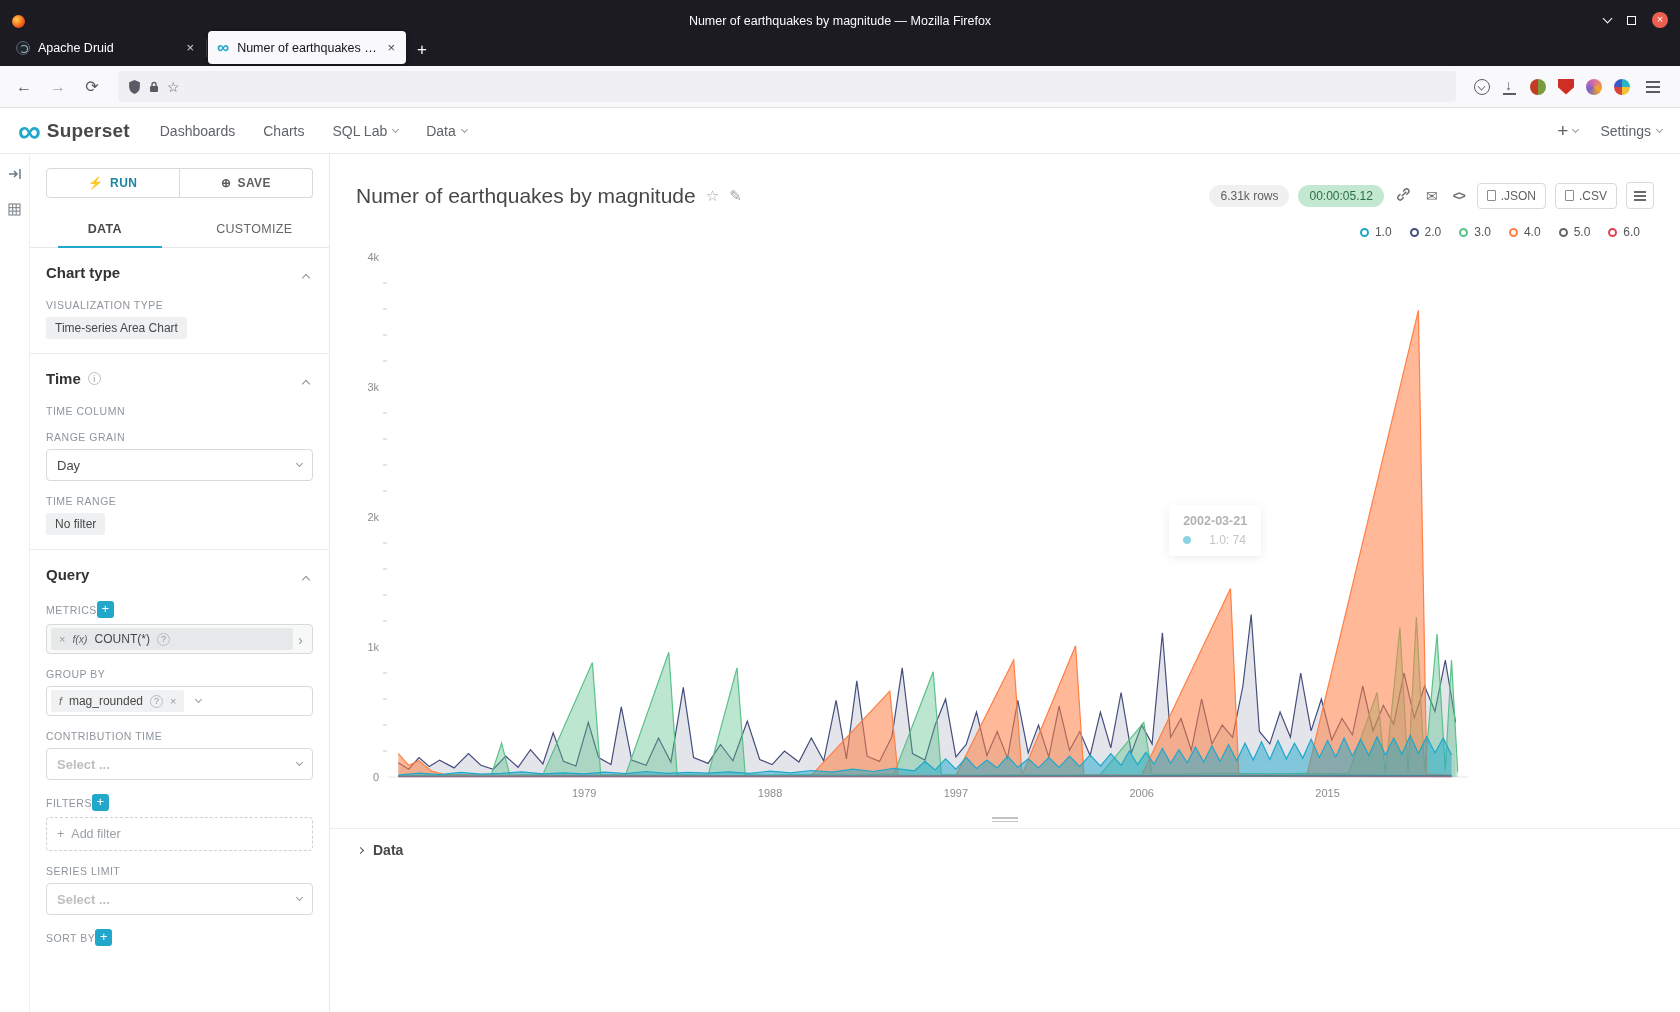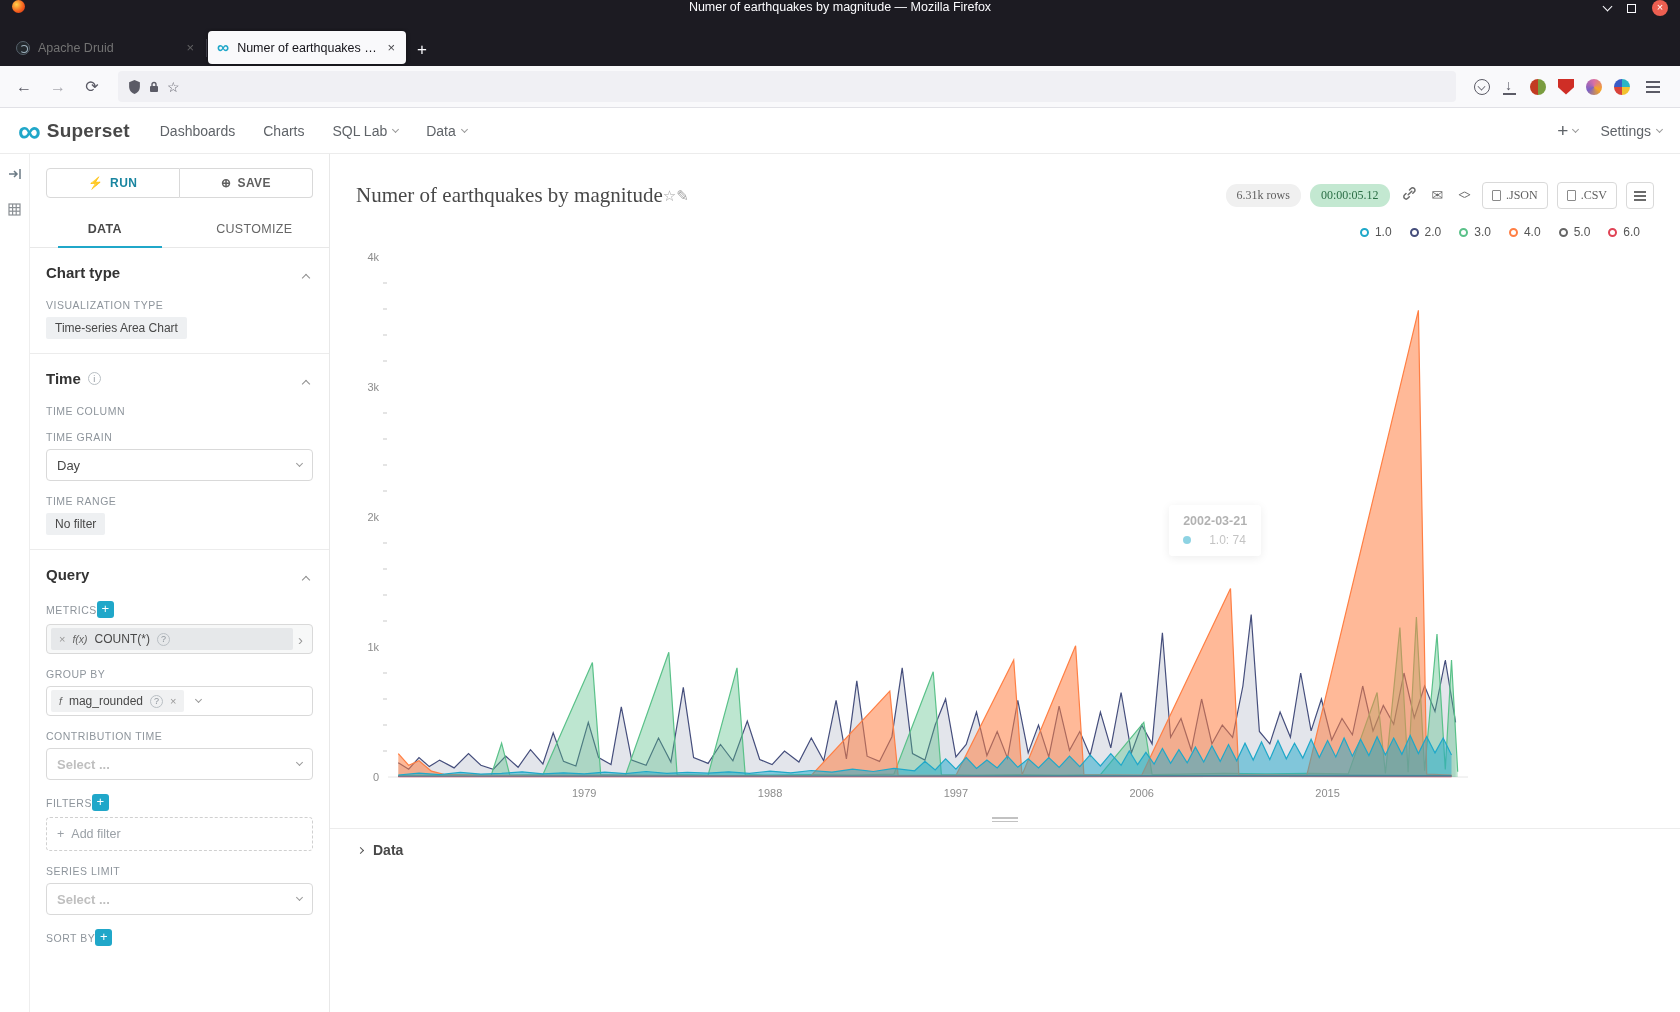--- a/index.html
+++ b/index.html
@@ -1,33 +1,33 @@
 <!DOCTYPE html>
 <html><head>
 <meta charset="utf-8">
 <style>
   * { box-sizing: border-box; margin: 0; padding: 0; }
   body { font-family: "Liberation Sans", sans-serif; background:#555; }
   .screen { width:1680px; height:1012px; display:flex; flex-direction:column; background:#fff; overflow:hidden; position:relative; }
 
   
-  .titlebar { height:28px; background:#1c1b22; color:#fbfbfe; display:flex; align-items:flex-start; position:relative; flex:0 0 auto; }
+  .titlebar { height:28px; background:#1c1b22; color:#fbfbfe; display:flex; align-items:flex-end; position:relative; flex:0 0 auto; }
   .tb-app-icon { width:13px; height:13px; border-radius:50%; background:radial-gradient(circle at 35% 35%, #ffd24a, #f35b1c 60%, #c1301c); margin-left:12px; }
   .tb-title { position:absolute; left:0; right:0; text-align:center; font-size:12.5px; pointer-events:none; }
   .tb-controls { margin-left:auto; display:flex; align-items:center; gap:16px; padding-right:12px; z-index:2; }
   .chev { display:inline-block; width:7px; height:7px; border-right:1.5px solid currentColor; border-bottom:1.5px solid currentColor; transform:rotate(45deg); }
   .chev.up { transform:rotate(-135deg); }
   .chev.right { transform:rotate(-45deg); }
   .tb-min { color:#fbfbfe; margin-top:-3px; }
   .tb-max { width:9px; height:9px; border:1.5px solid #fbfbfe; }
   .tb-close { width:16px; height:16px; border-radius:50%; background:#ec5f51; color:#fff; font-size:11px; line-height:15px; text-align:center; }
 
   
   .tabbar { height:38px; background:#1c1b22; display:flex; align-items:flex-end; padding:0 6px; flex:0 0 auto; }
-  .tab { width:198px; height:33px; margin:0 1px 2px 1px; border-radius:4px; display:flex; align-items:center; gap:8px; padding:0 9px; font-size:12.5px; color:#737373; }
+  .tab { width:198px; height:33px; margin:0 1px 2px 1px; border-radius:4px; display:flex; align-items:center; gap:8px; padding:0 9px; font-size:12.5px; color:#ffffff; }
   .tab.active { background:#f9f9fb; color:#15141a; box-shadow:0 0 4px rgba(0,0,0,.4); }
   .tab .fav-druid { width:14px; height:14px; border-radius:50%; background:#23282d; border:1px solid #55606a; position:relative; flex:0 0 auto; }
   .tab .fav-druid::after { content:""; position:absolute; left:3px; top:3px; width:6px; height:6px; border-radius:50%; border:1.5px solid #9fb3c0; border-left-color:transparent; }
   .tab .fav-superset { color:#20a7c9; font-size:17px; font-weight:bold; line-height:14px; flex:0 0 auto; }
   .tab-label { flex:1; white-space:nowrap; overflow:hidden; text-overflow:ellipsis; }
   .tab-close { font-size:13px; color:inherit; opacity:.8; padding:0 2px; }
   .tab-sep { width:1px; height:18px; background:#44434e; margin-bottom:9px; }
   .newtab { color:#fbfbfe; font-size:17px; padding:0 10px 6px 10px; }
 
   
@@ -94,21 +94,21 @@
   .chip { background:#e6e8ea; border-radius:2px; display:flex; align-items:center; gap:7px; padding:4px 8px; font-size:12px; color:#484848; flex:1; }
   .chip .x { color:#999; font-size:11px; }
   .chip .fx { font-style:italic; font-size:10.5px; color:#666; }
   .caret-right { color:#999; font-size:15px; padding:0 5px; }
   .groupby-box { border:1px solid #d9d9d9; border-radius:4px; background:#fff; display:flex; align-items:center; padding:3px 8px 3px 4px; gap:6px; }
   .chip.light { background:#f0f1f2; flex:0 1 auto; }
   .dashed-box { border:1px dashed #d0d0d0; border-radius:4px; height:34px; display:flex; align-items:center; gap:7px; padding:0 10px; color:#9aa0a6; font-size:12.5px; }
 
   
   .main { flex:1; display:flex; flex-direction:column; min-width:0; background:#fff; position:relative; }
-  .main-header { display:flex; align-items:center; padding:28px 26px 0 26px; gap:0;font-family:Liberation Serif, serif; }
+  .main-header { display:flex; align-items:center; padding:28px 26px 0 26px; gap:10px; }
   .chart-title { font-size:21px; color:#484848; font-weight:normal; }
   .title-icon { color:#a5a5a5; font-size:15px; }
   .mh-right { margin-left:auto; display:flex; align-items:center; gap:9px; }
   .pill { background:#f0f0f0; border-radius:11px; padding:4px 11px; font-size:12px; color:#5f5f5f; white-space:nowrap; }
   .pill.timer { background:#c3e8d1; color:#2a6e45; }
   .iconbtn { color:#6b6b6b; font-size:14px; padding:0 3px; }
   .codebtn { font-size:12px; font-weight:bold; letter-spacing:-1px; }
   .outbtn { border:1px solid #d9d9d9; border-radius:4px; padding:5px 9px; font-size:12px; color:#5f5f5f; display:flex; align-items:center; gap:5px; background:#fff; }
   .doc { display:inline-block; width:9px; height:11px; border:1.2px solid #8a8a8a; border-radius:1px; }
   .menu-btn { border:1px solid #d9d9d9; border-radius:4px; width:28px; height:27px; display:flex; align-items:center; justify-content:center; background:#fff; }
@@ -270,21 +270,21 @@
         <div class="divider"></div>
 
         <div class="sec-head">
           <span class="sec-title">
               <span>Time</span>
               <span class="info-i">i</span>
             </span>
           <span class="chev up collapse"></span>
         </div>
         <div class="ctl-label">TIME COLUMN</div>
-        <div class="ctl-label">TIME GRAIN</div>
+        <div class="ctl-label">RANGE GRAIN</div>
         <div class="select">
           <span class="grow">Day</span>
           <span class="chev sm"></span>
         </div>
         <div class="ctl-label">TIME RANGE</div>
         <span class="tag">No filter</span>
 
         <div class="divider"></div>
 
         <div class="sec-head">

